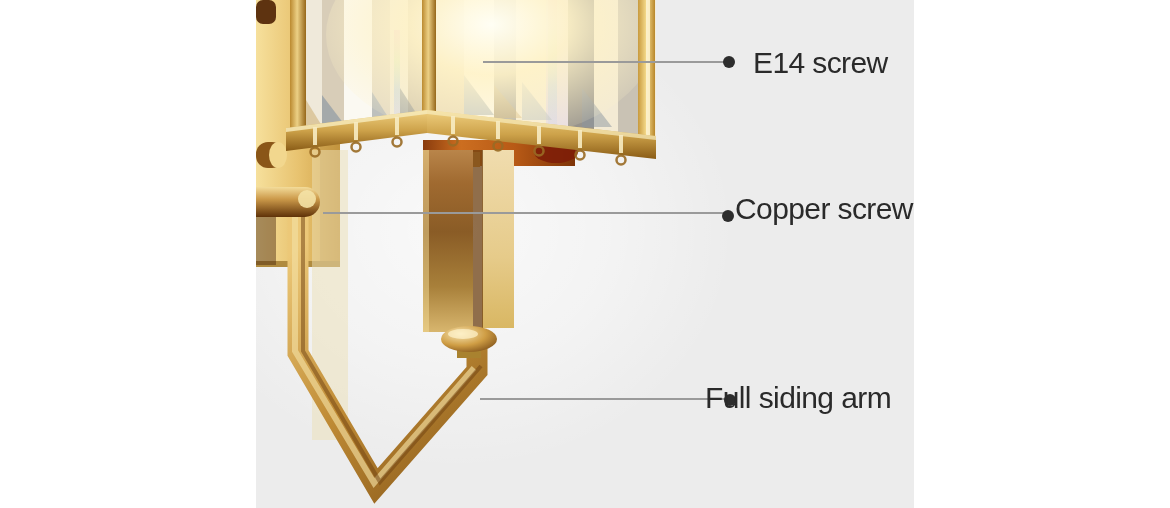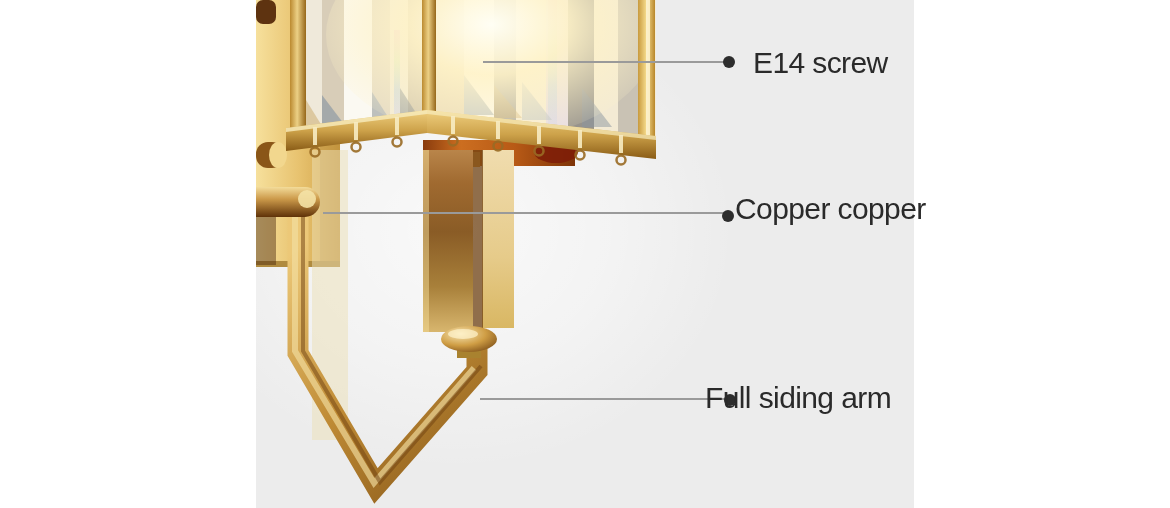--- a/index.html
+++ b/index.html
@@ -225,21 +225,21 @@
 
   <div>
     <span class="callout-line c1-line"></span>
     <span class="callout-dot c1-dot"></span>
     <span class="callout-text c1-text">E14 screw</span>
   </div>
 
   <div>
     <span class="callout-line c2-line"></span>
     <span class="callout-dot c2-dot"></span>
-    <span class="callout-text c2-text">Copper copper</span>
+    <span class="callout-text c2-text">Copper screw</span>
   </div>
 
   <div>
     <span class="callout-line c3-line"></span>
     <span class="callout-dot c3-dot"></span>
     <span class="callout-text c3-text">Full siding arm</span>
   </div>
 
 </div>
 

